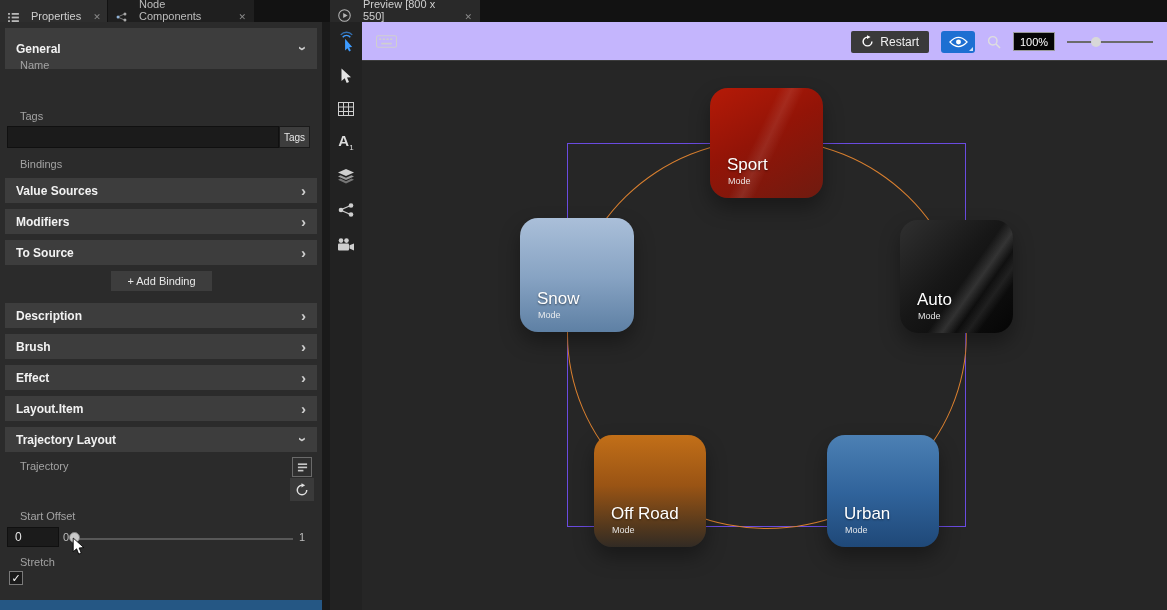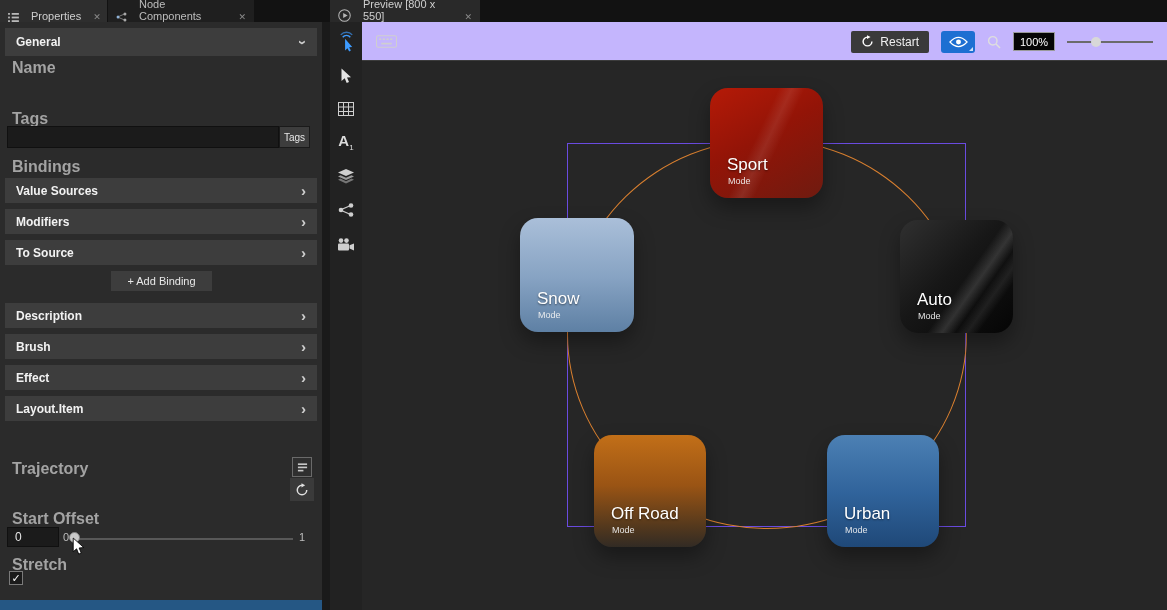--- a/index.html
+++ b/index.html
@@ -18,25 +18,25 @@
   .tab-properties{left:0;width:107px;background:#2e2e2e;}
   .tab-nodecomp{left:108px;width:146px;background:#1f1f1f;color:#bdbdbd;}
   .tab-preview{left:330px;width:150px;background:#292929;}
   .tabclose{margin-left:auto;color:#8a8a8a;font-size:9px;line-height:1;}
 
   
   .left-panel{position:absolute;left:0;top:22px;width:322px;height:588px;background:#2b2b2b;}
   .hdr,.prow{position:absolute;left:5px;width:312px;background:#3d3d3d;display:flex;
        align-items:center;padding:0 11px;box-sizing:border-box;
        font-size:12px;font-weight:bold;color:#f2f2f2;}
-  .hdr{height:28px;}
+  .hdr{height:41px;}
   .prow{height:25px;}
   .chev{margin-left:auto;color:#cfcfcf;font-size:15px;font-weight:bold;line-height:1;display:inline-block;}
   .chev.down{transform:rotate(90deg);}
-  .plabel{position:absolute;left:12px;font-size:16px;color:#a3a3a3;font-weight:bold;}
+  .plabel{position:absolute;left:20px;font-size:11px;color:#a3a3a3;}
   .tinput{position:absolute;background:#1b1b1b;border:1px solid #101010;color:#e6e6e6;
        font-size:12px;padding:0 7px;box-sizing:border-box;height:22px;outline:none;
        font-family:"Liberation Sans", sans-serif;}
   .tagsbtn{position:absolute;left:279px;top:104px;width:31px;height:22px;background:#3d3d3d;
        border:1px solid #1a1a1a;color:#e6e6e6;font-size:10px;display:flex;align-items:center;
        justify-content:center;box-sizing:border-box;}
   .addbind{position:absolute;left:111px;top:249px;width:101px;height:20px;background:#3d3d3d;
        color:#e8e8e8;font-size:11px;display:flex;align-items:center;justify-content:center;}
   .trajpick{position:absolute;left:292px;top:435px;width:20px;height:20px;background:#2f2f2f;
        border:1px solid #6a6a6a;display:flex;align-items:center;justify-content:center;box-sizing:border-box;}
@@ -198,20 +198,24 @@
     </div>
     <div class="prow" style="top:343px">
       <span>Effect</span>
       <span class="chev">›</span>
     </div>
     <div class="prow" style="top:374px">
       <span>Layout.Item</span>
       <span class="chev">›</span>
     </div>
 
+    <div class="hdr" style="top:405px;height:25px">
+      <span>Trajectory Layout</span>
+      <span class="chev down">›</span>
+    </div>
 
     <div class="plabel" style="top:438px">Trajectory</div>
     <div class="trajpick">
       <svg width="11" height="11" viewBox="0 0 12 12">
           <rect x="1" y="1.5" width="10" height="1.8" fill="#c8c8c8"></rect>
           <rect x="1" y="5" width="10" height="1.8" fill="#c8c8c8"></rect>
           <rect x="1" y="8.5" width="6" height="1.8" fill="#c8c8c8"></rect>
         </svg>
     </div>
 

